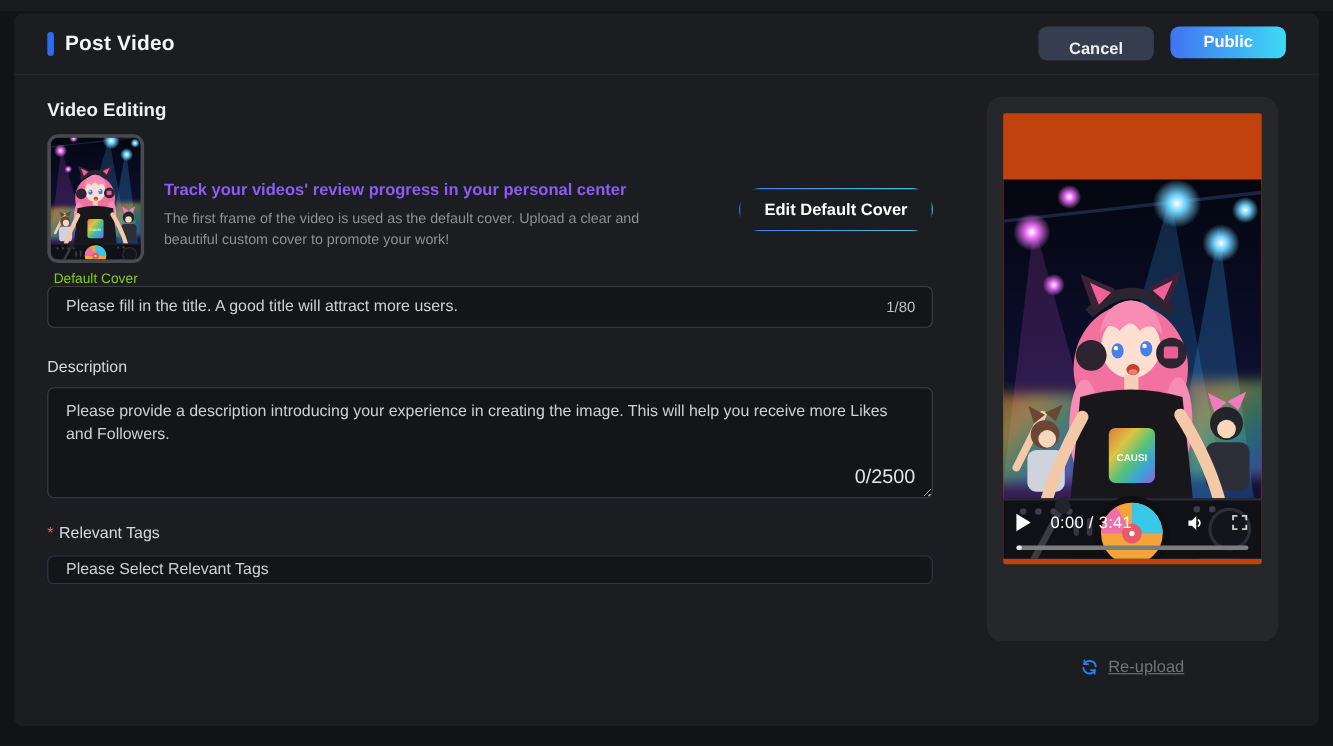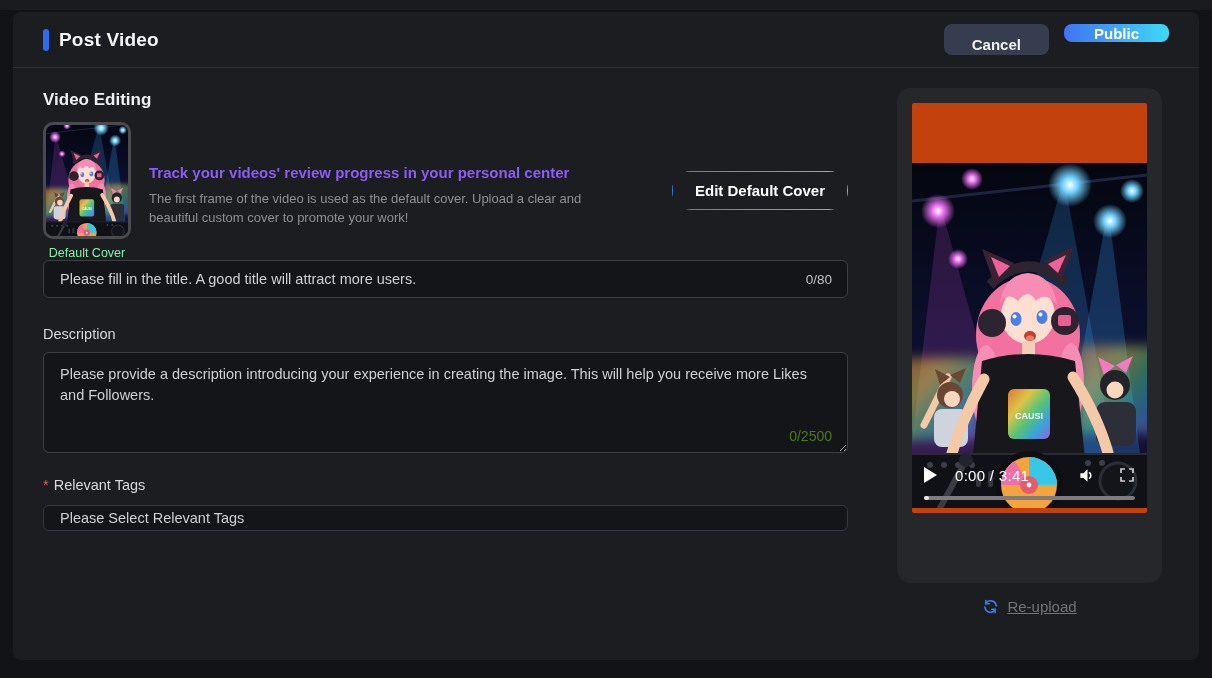--- a/index.html
+++ b/index.html
@@ -23,34 +23,34 @@
   .accent-bar { width:6px; height:22px; border-radius:3px; background:#2e6bee; margin-right:10px; }
   .page-title { font-size:19px; font-weight:bold; color:#f4f5f7; letter-spacing:.2px; }
   .header-actions { margin-left:auto; display:flex; gap:15px; }
   .btn-cancel {
     background:#363d4f; color:#f0f1f3; border:none; border-radius:8px;
     font-size:15px; font-weight:bold; padding:12px 28px; height:31px; cursor:pointer;
     font-family:"Liberation Sans", sans-serif;
   }
   .btn-public {
     background:linear-gradient(90deg,#4173f2,#3fd9f6); color:#ffffff; border:none; border-radius:8px;
-    font-size:15px; font-weight:bold; padding:0 30px; height:18px; cursor:pointer;
+    font-size:15px; font-weight:bold; padding:0 30px; height:29px; cursor:pointer;
     font-family:"Liberation Sans", sans-serif;
   }
   
   .content { display:flex; padding:20px 30px 0 30px; }
   .left-col { width:805px; }
   .section-title { font-size:17px; font-weight:bold; color:#f0f1f3; margin:2px 0 12px 0; }
   .cover-row { display:flex; align-items:flex-start; }
   .cover-col { width:88px; text-align:center; }
   .cover-frame {
     width:88px; height:117px; background:#4a4b4e; border-radius:10px; padding:3px; overflow:hidden;
   }
   .cover-frame svg { width:82px; height:111px; border-radius:7px; display:block; }
-  .cover-label { margin-top:7px; font-size:12.5px; color:#86efac; white-space:nowrap; }
+  .cover-label { margin-top:7px; font-size:12.5px; color:#84cc16; white-space:nowrap; }
   .cover-info { margin-left:18px; padding-top:42px; width:480px; }
   .tip-title { font-size:15px; font-weight:bold; color:#8b5cf6; margin-bottom:9px; }
   .tip-body { font-size:13px; line-height:1.45; color:#8e9093; }
   .edit-cover-wrap {
     margin-left:auto; margin-top:49px;
     background:linear-gradient(90deg,#3e7bf0,#3fd0e8);
     padding:1px; border-radius:19px; cursor:pointer;
   }
   .edit-cover-inner {
     background:#1b1d20; border-radius:8px; padding:10px 22px;
@@ -77,21 +77,21 @@
   .char-counter { font-size:13.5px; color:#c0c1c4; padding-right:15px; white-space:nowrap; }
   .textarea-wrap {
     position:relative; background:#141519; border:1px solid #3e3f44; border-radius:6px;
     height:101px; margin-bottom:2px;
   }
   .textarea-wrap textarea {
     width:100%; height:100%; background:transparent; border:none; outline:none; resize:vertical;
     color:#e8e9eb; font-size:14.5px; line-height:1.45; padding:11px 16px 26px 16px;
     font-family:"Liberation Sans", sans-serif;
   }
-  .textarea-counter { position:absolute; right:15px; bottom:8px; font-size:14px; color:#4d7c0f; }
+  .textarea-counter { position:absolute; right:15px; bottom:8px; font-size:18px; color:#e5e5e5; }
   .tags-wrap { height:26px; border-color:#333648; }
   
   .right-col { margin-left:49px; width:265px; }
   .player-card {
     width:265px; height:495px; background:#26272b; border-radius:14px; padding:15px;
   }
   .video-box { position:relative; width:235px; height:410px; background:#c2410c; border-radius:2px; overflow:hidden;text-align:right; }
   .video-scene { position:absolute; top:60px; left:0; width:235px; height:345px; }
   .vc-row {
     position:absolute; left:0; bottom:26px; width:100%; height:24px;
@@ -255,21 +255,21 @@
           <div class="tip-title">Track your videos' review progress in your personal center</div>
           <div class="tip-body">The first frame of the video is used as the default cover. Upload a clear and beautiful custom cover to promote your work!</div>
         </div>
         <div class="edit-cover-wrap">
           <div class="edit-cover-inner">Edit Default Cover</div>
         </div>
       </div>
 
       <div class="input-wrap">
         <input type="text" placeholder="Please fill in the title. A good title will attract more users." style="">
-        <span class="char-counter">0/80</span>
+        <span class="char-counter">1/80</span>
       </div>
 
       <div class="field-row" style="margin-bottom:10px;">
         <span class="field-label">Description</span>
       </div>
       <div class="textarea-wrap">
         <textarea placeholder="Please provide a description introducing your experience in creating the image. This will help you receive more Likes and Followers." style=""></textarea>
         <span class="textarea-counter">0/2500</span>
       </div>
 

